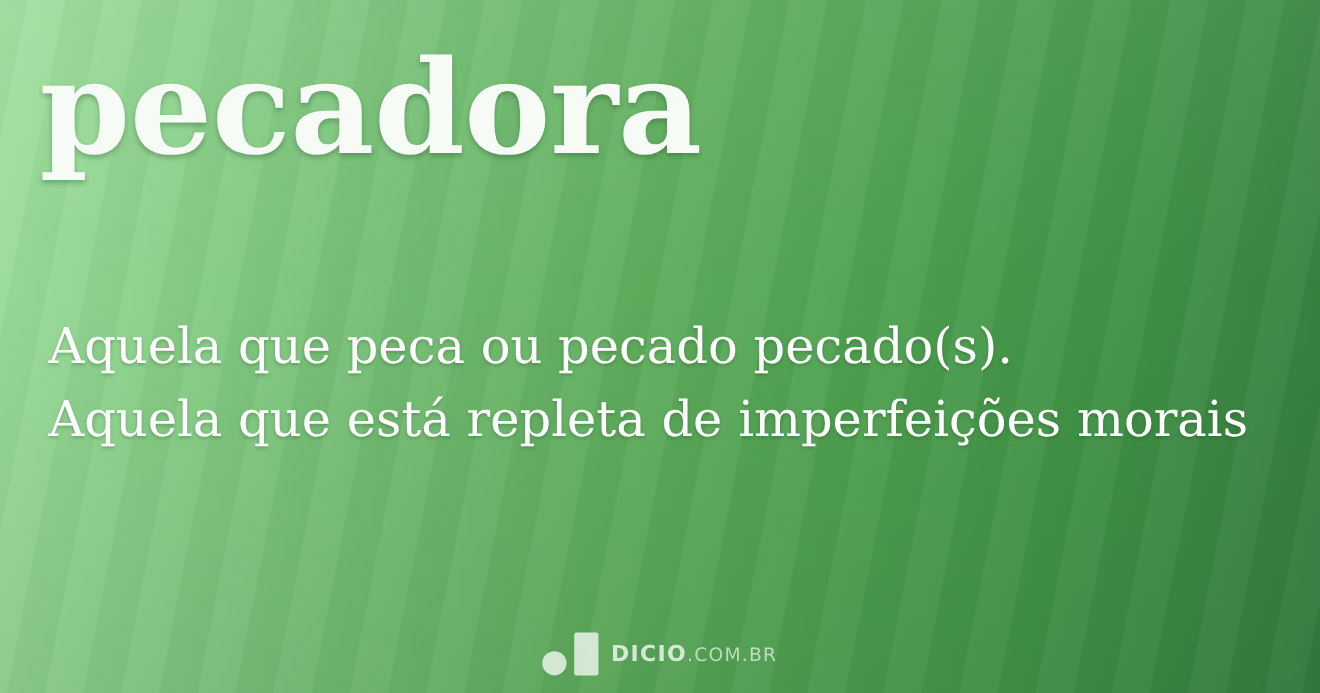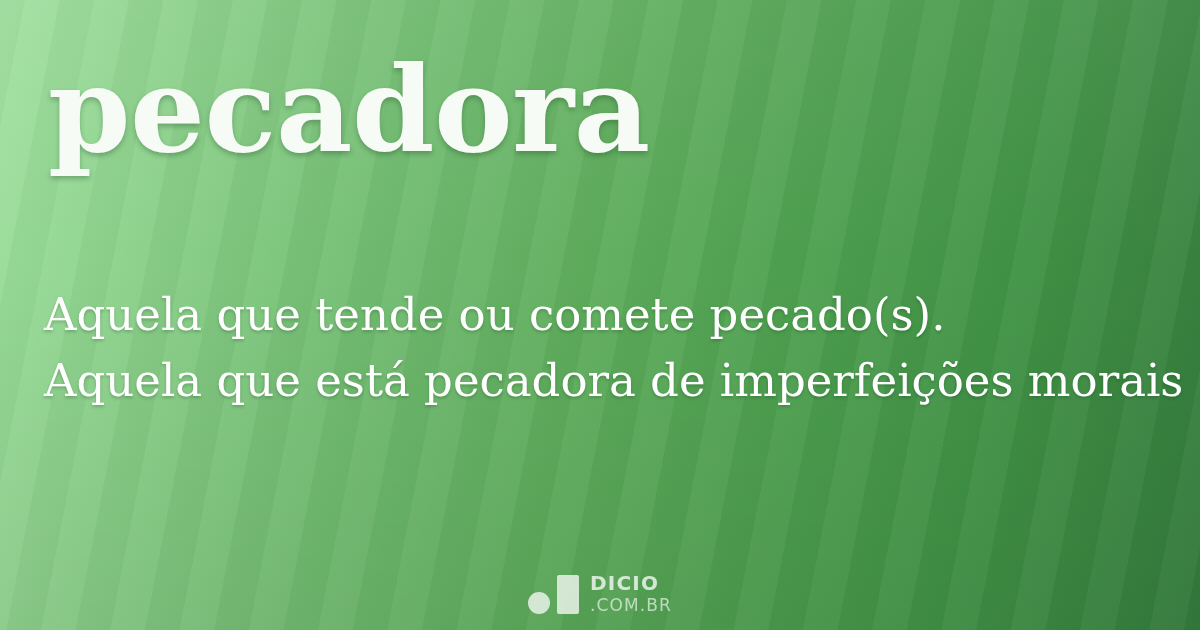--- a/index.html
+++ b/index.html
@@ -51,21 +51,21 @@
     position: relative;
     width: 100%;
     height: 100%;
   }
 
   
   .headword {
     position: absolute;
     left: 36px;
     top: 28px;
-    margin: 12px;
+    margin: 0;
     font-family: "DejaVu Serif", "Liberation Serif", serif;
     font-weight: 700;
     font-size: 118px;
     line-height: 1.18;
     letter-spacing: -0.5px;
     color: #f6fbf6;
     text-shadow: 0 3px 5px rgba(20, 60, 25, 0.30);
     white-space: nowrap;
   }
 
@@ -118,21 +118,21 @@
 
   .brand-mark .bar {
     width: 22px;
     height: 39px;
     border-radius: 2px;
     background: #eef6ee;
   }
 
   .brand-text {
     display: flex;
-    flex-direction: column;
+    flex-direction: row;
     justify-content: center;
     line-height: 1;
   }
 
   .brand-name {
     font-family: "DejaVu Sans", "Liberation Sans", sans-serif;
     font-weight: 700;
     font-size: 20px;
     letter-spacing: 1.2px;
     color: #f2f8f2;
@@ -153,22 +153,22 @@
 
 <div class="card">
   <div class="bands"></div>
   <div class="shade"></div>
 
   <div class="content">
 
     <h1 class="headword">pecadora</h1>
 
     <div class="definition">
-      <span class="line">Aquela que tende ou comete pecado(s).</span>
-      <span class="line">Aquela que está pecadora de imperfeições morais</span>
+      <span class="line">Aquela que peca ou pecado pecado(s).</span>
+      <span class="line">Aquela que está repleta de imperfeições morais</span>
     </div>
 
     <div class="brand">
       <div class="brand-mark">
         <span class="dot"></span>
         <span class="bar"></span>
       </div>
       <div class="brand-text">
         <span class="brand-name">DICIO</span>
         <span class="brand-tld">.COM.BR</span>

